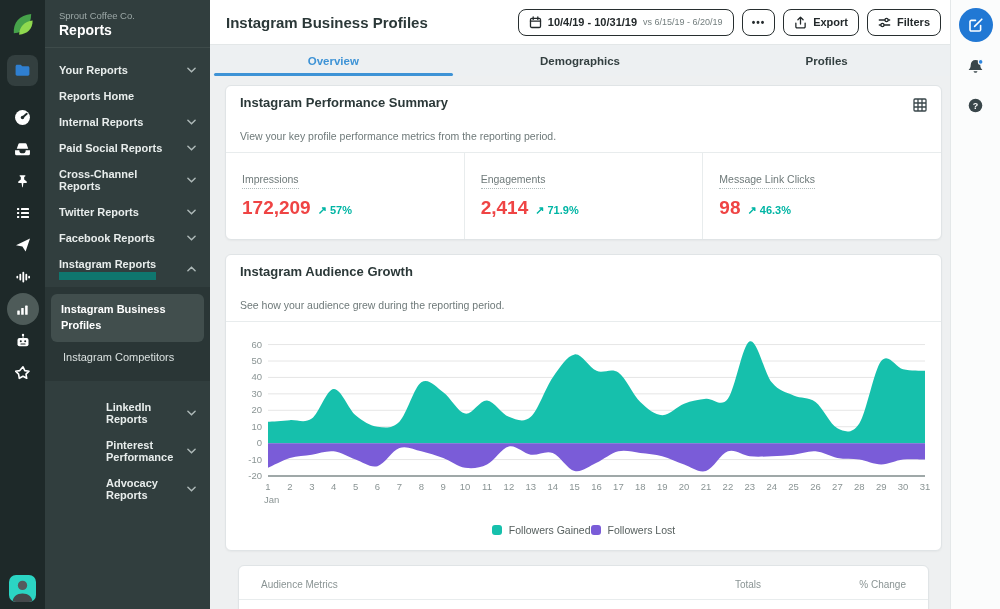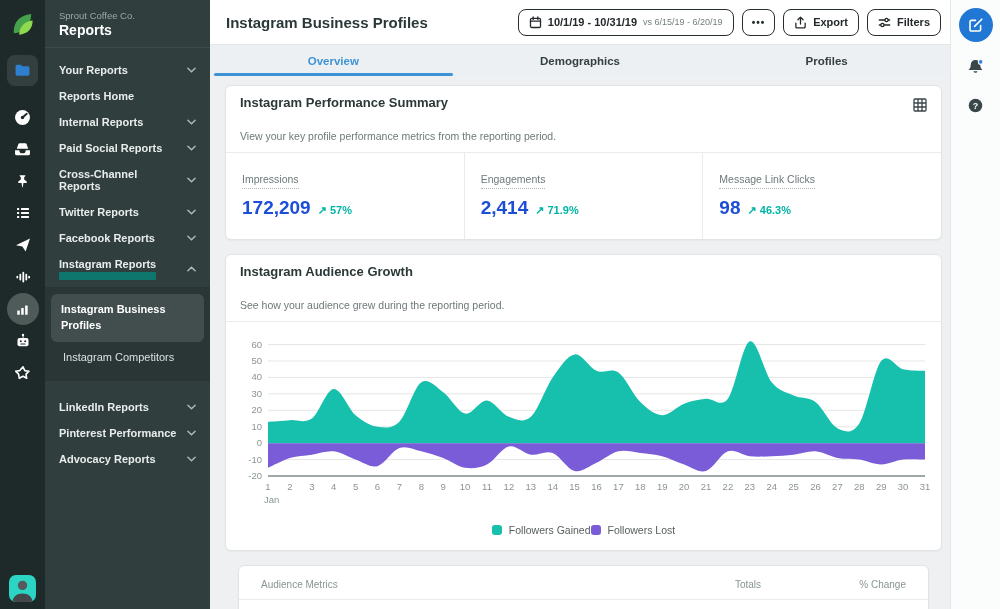--- a/index.html
+++ b/index.html
@@ -19,21 +19,21 @@
   .sidebar-head { padding:10px 14px 9px; border-bottom:1px solid #3E4B4A; }
   .sidebar-company { font-size:9.5px; color:#9CA8A7; margin-bottom:1px; }
   .sidebar-section { font-size:14px; font-weight:700; color:#FFFFFF; }
   .nav { padding-top:9px; flex:1; }
   .nav-item { display:flex; align-items:center; justify-content:space-between; padding:7px 14px; font-size:11px; font-weight:700; color:#E8EDEC; cursor:pointer; }
   .nav-item .chev { flex:none; margin-left:6px; }
   .u-underline { border-bottom:8px solid #0f766e; padding-bottom:2px; }
   .submenu { background:#2A3636; padding:7px 0 9px; }
   .submenu-item { font-size:11px; font-weight:400; color:#D9E0DF; padding:9px 14px 9px 18px; cursor:pointer; }
   .submenu-item.active { background:#414E4D; border-radius:6px; margin:0 6px; padding:8px 10px; font-weight:600; color:#FFFFFF; line-height:1.45; }
-  .nav-lower { margin-top:13px; }
+  .nav-lower { margin-top:13px;margin-left:47px; }
 
   
   .main { flex:1; display:flex; flex-direction:column; min-width:0; background:#EEF0F1; }
   .main-header { height:45px; background:#FFFFFF; border-bottom:1px solid #E3E7E8; display:flex; align-items:center; padding:0 9px 0 16px; flex:none; }
   .page-title { font-size:15px; font-weight:700; color:#2B3838; flex:1; }
   .hdr-btn { display:flex; align-items:center; gap:6px; background:#FFFFFF; border:1px solid #272E2F; border-radius:8px; height:27px; padding:0 10px; font-size:11px; font-weight:700; color:#23292B; cursor:pointer; margin-left:8px; }
   .hdr-btn .cmp { font-size:9px; font-weight:400; color:#737E7E; }
   .hdr-btn.dots { letter-spacing:1px; font-size:10px; padding:0 9px; }
 
   .tabbar { height:31px; background:#EDF0F2; display:flex; flex:none; }
@@ -47,21 +47,21 @@
   .card-head .titles { flex:1; }
   .card-title { font-size:13px; font-weight:700; color:#2B3838; }
   .card-sub { font-size:10.5px; color:#6E7979; margin-top:20px; }
   .card-head .right-ic { margin-top:3px; cursor:pointer; }
 
   .metrics { display:flex; }
   .metric { flex:1; padding:16px 16px 20px; }
   .metric + .metric { border-left:1px solid #E8ECED; }
   .metric-label { display:inline-block; font-size:10.5px; color:#6E7979; border-bottom:1px dotted #AEBABA; padding-bottom:3px; }
   .metric-value-row { margin-top:8px; display:flex; align-items:baseline; gap:7px; }
-  .metric-value { font-size:19px; font-weight:700; color:#1d4ed8; }
+  .metric-value { font-size:19px; font-weight:700; color:#ef4444; }
   .metric-change { font-size:11px; font-weight:700; color:#00B5A4; }
 
   .chart-wrap { padding:6px 6px 0 8px; }
   .legend { display:flex; justify-content:center; padding:6px 0 14px;align-items:center; }
   .legend-entry { display:flex; align-items:center; gap:7px; }
   .legend-swatch { width:10px; height:10px; border-radius:3px; }
   .legend-label { font-size:10.5px; color:#57605F; }
 
   .table-card { margin:0 13px; }
   .t-head { display:flex; align-items:flex-start; padding:13px 22px 9px; font-size:10px; color:#8A9494; }
@@ -245,21 +245,21 @@
 </div>
 
 <div class="main">
   <div class="main-header">
     <div class="page-title">Instagram Business Profiles</div>
     <button class="hdr-btn">
       <svg width="13" height="13" viewBox="0 0 14 14" fill="none" stroke="#23292B" stroke-width="1.4" stroke-linecap="round">
         <rect x="1.6" y="2.6" width="10.8" height="9.8" rx="1.4"></rect>
           <path d="M1.6 5.6h10.8M4.5 1.1v2.6M9.5 1.1v2.6"></path>
       </svg>
-      <span>10/1/19 - 10/31/19</span>
+      <span>10/4/19 - 10/31/19</span>
       <span class="cmp">vs 6/15/19 - 6/20/19</span>
     </button>
     <button class="hdr-btn dots">
       <span>•••</span>
     </button>
     <button class="hdr-btn">
       <svg width="13" height="13" viewBox="0 0 14 14" fill="none" stroke="#23292B" stroke-width="1.4" stroke-linecap="round" stroke-linejoin="round">
         <path d="M7 1.4v7.2M4.2 4 7 1.2 9.8 4M2 7.6v4a1.2 1.2 0 0 0 1.2 1.2h7.6A1.2 1.2 0 0 0 12 11.6v-4"></path>
       </svg>
       <span>Export</span>

